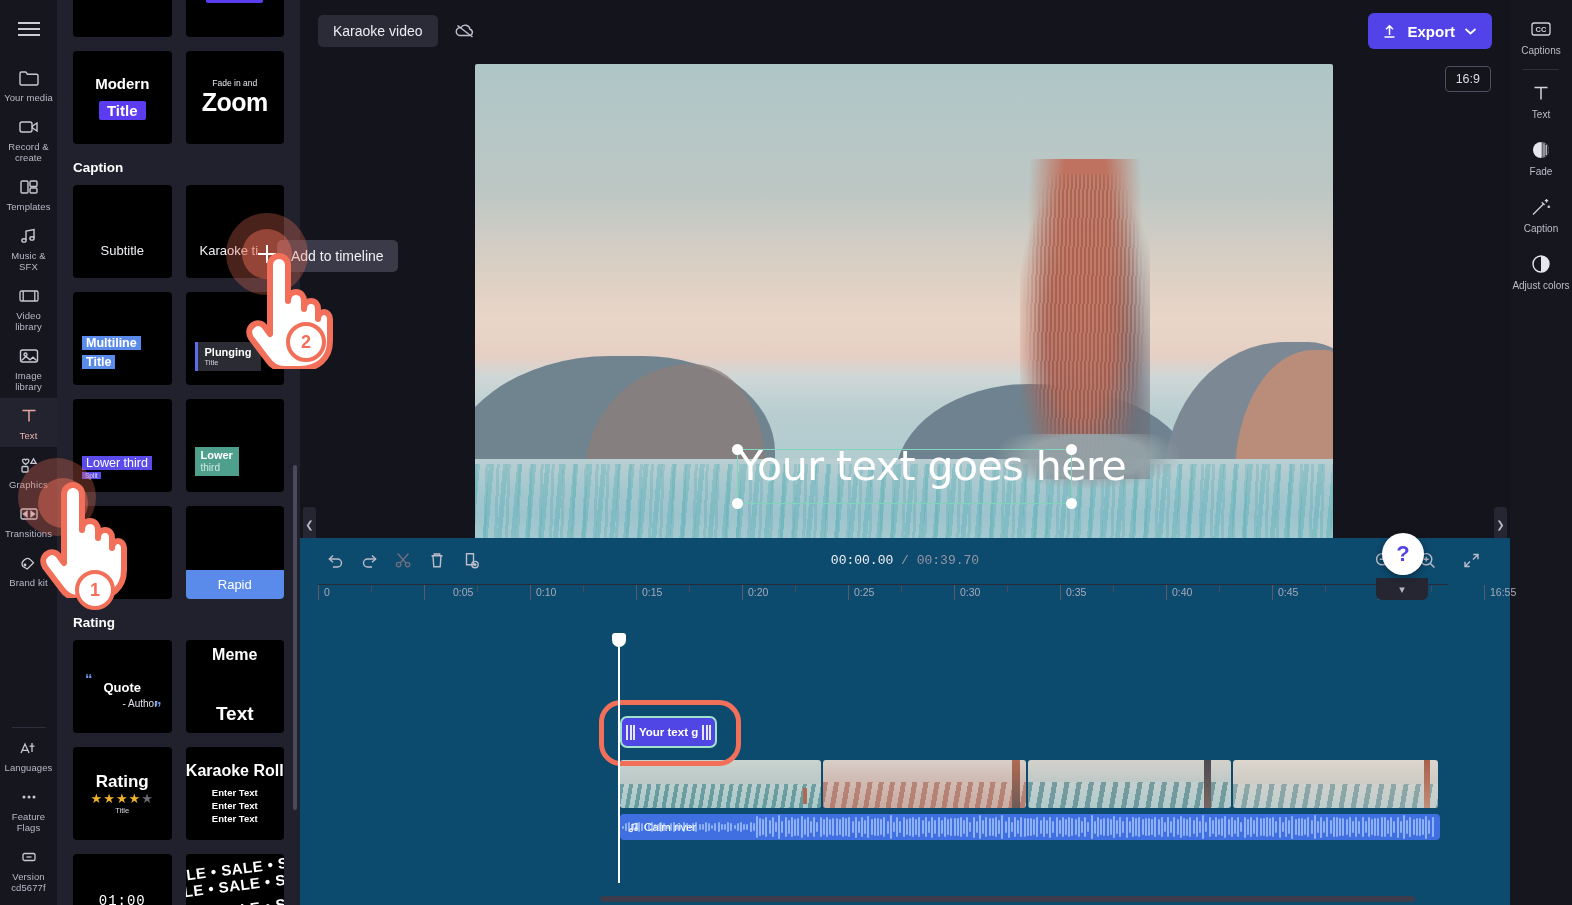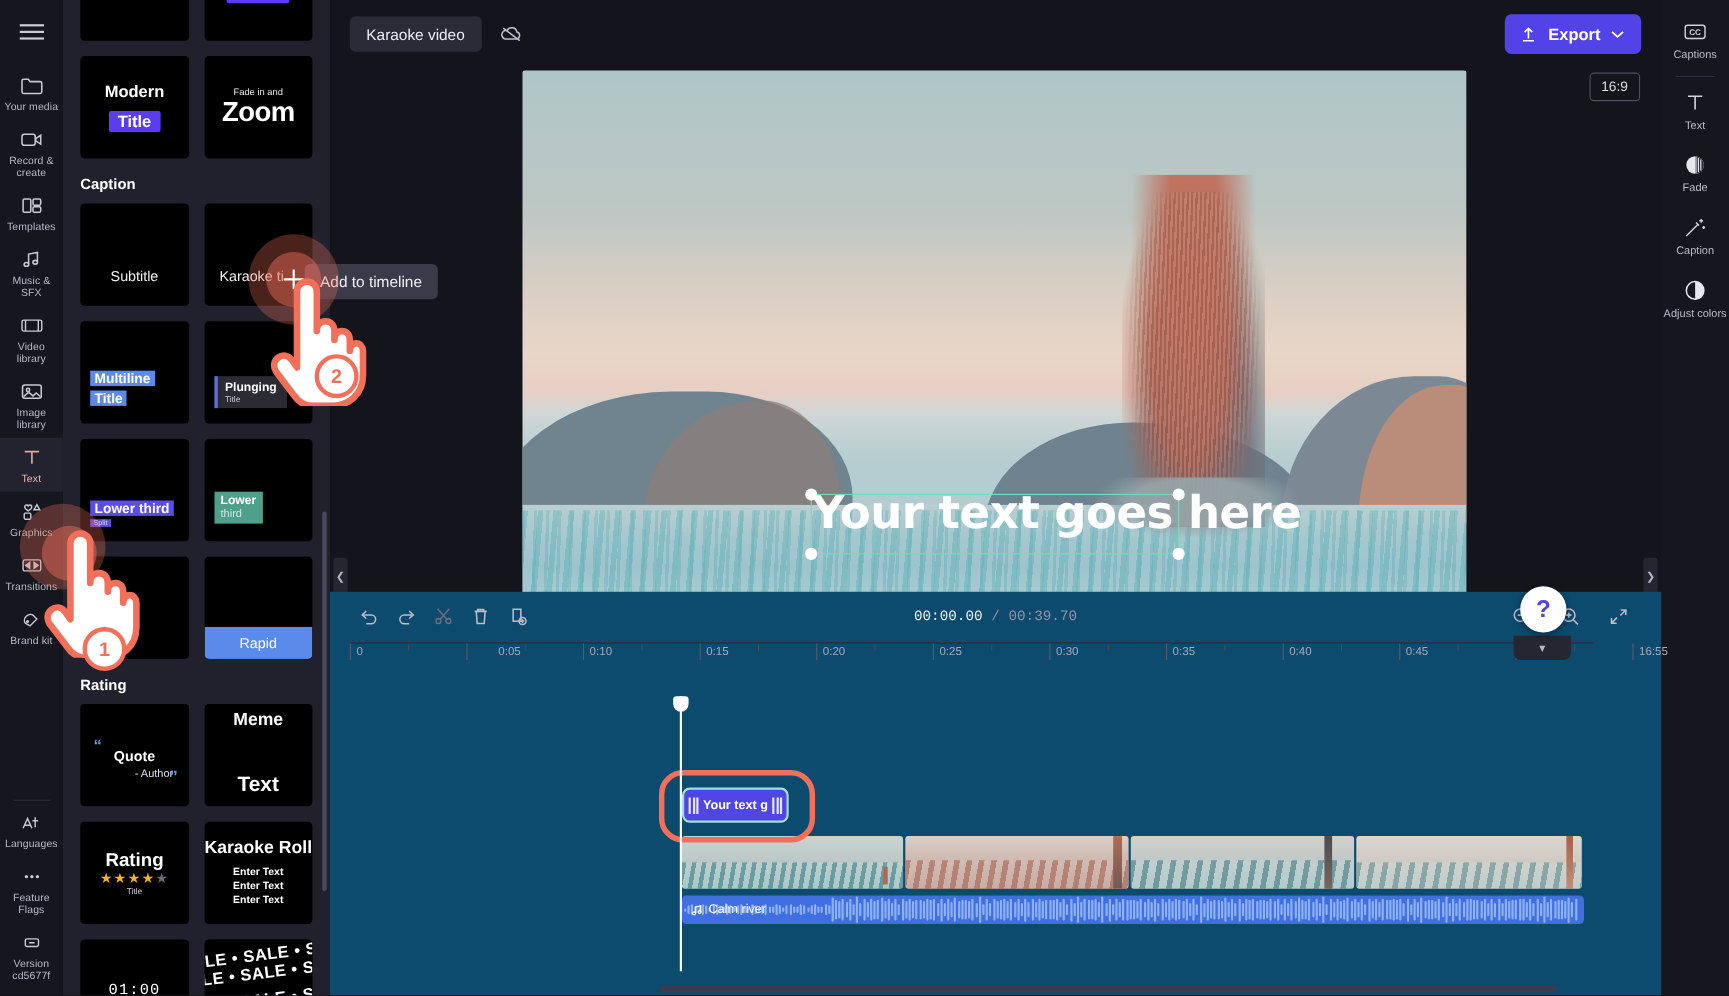--- a/index.html
+++ b/index.html
@@ -55,21 +55,21 @@
   .t-zoom { text-align:center; }
   .t-zoom .z1 { font-size:8.5px; color:#e7e7ee; display:block; }
   .t-zoom .z2 { font-size:25px; font-weight:bold; color:#fff; letter-spacing:-0.5px;}
   .t-sub { font-size:13px; color:#f0f0f5; position:absolute; bottom:20px; left:0; right:0; text-align:center;}
   .t-multi { position:absolute; left:9px; bottom:14px; text-align:left; }
   .t-multi span { background:#5b8bea; color:#fff; font-size:12.5px; font-weight:bold; padding:0 4px; display:inline-block; margin-bottom:2px;}
   .t-plung { position:absolute; left:9px; bottom:14px; background:#2b2b33; border-left:3px solid #5b6dea; padding:4px 9px 4px 7px; text-align:left;}
   .t-plung .p1 { font-size:11px; font-weight:bold; color:#fff; display:block;}
   .t-plung .p2 { font-size:7.5px; color:#cfcfdc; display:block;}
   .t-lt { position:absolute; left:9px; bottom:13px; text-align:left;}
-  .t-lt .l1 { background:#5b4bea; color:#fff; font-size:12.5px; font-weight:bold; padding:0 4px; display:inline-block;}
+  .t-lt .l1 { background:#5b4bea; color:#fff; font-size:12.5px; font-weight:normal; padding:0 4px; display:inline-block;}
   .t-lt .l2 { background:#5b4bea; color:#dcdcf5; font-size:6.5px; padding:0 3px; display:block; width:19px; margin-top:1px;}
   .t-lt2 { position:absolute; left:9px; bottom:16px; background:#4f9f8d; padding:2px 6px; text-align:left;}
   .t-lt2 .a1 { font-size:11px; font-weight:bold; color:#fff; display:block; line-height:13px;}
   .t-lt2 .a2 { font-size:10px; color:#cfe9e2; display:block; line-height:12px;}
   .t-lt3 { position:absolute; left:9px; bottom:20px; font-size:13px; color:#fff; }
   .t-rapid { position:absolute; left:0; right:0; bottom:0; background:#5b8bea; color:#fff; font-size:13px; text-align:center; padding:7px 0;}
   .t-quote { position:relative; width:100%; height:100%; }
   .t-quote .q1 { position:absolute; left:12px; top:30px; color:#6c9ae8; font-size:15px; font-weight:bold;}
   .t-quote .q2 { position:absolute; left:0; right:0; top:40px; text-align:center; font-size:13px; font-weight:bold; color:#fff;}
   .t-quote .q3 { position:absolute; left:0; right:14px; top:58px; text-align:right; font-size:10px; color:#e0e0ea;}
@@ -109,21 +109,21 @@
   }
   .mount { position:absolute; background:#7f97a2; }
   .aspect-badge {
     position:absolute; right:19px; top:4px; border:1px solid #4e4e60; border-radius:4px;
     padding:5px 10px; font-size:12.5px; color:#dcdce7; background:rgba(20,20,28,.55); cursor:pointer;
   }
   .txt-box { position:absolute; left:262px; top:385px; width:335px; height:55px; border:1px solid #7fd6bb;}
   .txt-box .hdl { position:absolute; width:11px; height:11px; border-radius:50%; background:#fff; }
   .txt-overlay {
     position:absolute; left:263px; top:378px; width:333px; 
-    font-size:41px; color:#fff; font-family:"DejaVu Sans", sans-serif; font-weight:700;
+    font-size:41px; color:#fff; font-family:"DejaVu Sans", sans-serif; font-weight:400;
     letter-spacing:-0.5px; white-space:nowrap;
   }
   .transport { position:absolute; left:0; right:0; top:494px; height:44px; display:flex; align-items:center; justify-content:center; gap:26px;}
   .tp-btn { width:30px; height:30px; display:flex; align-items:center; justify-content:center; cursor:pointer; color:#d3d3de;}
   .fs-btn { position:absolute; right:204px; top:499px; width:28px; height:28px; display:flex; align-items:center; justify-content:center; cursor:pointer; color:#d3d3de;}
 
   .collapse-l, .collapse-r {
     position:absolute; width:13px; height:34px; background:#262633; border-radius:3px;
     display:flex; align-items:center; justify-content:center; cursor:pointer; color:#b6b6c6; font-size:10px;
   }

